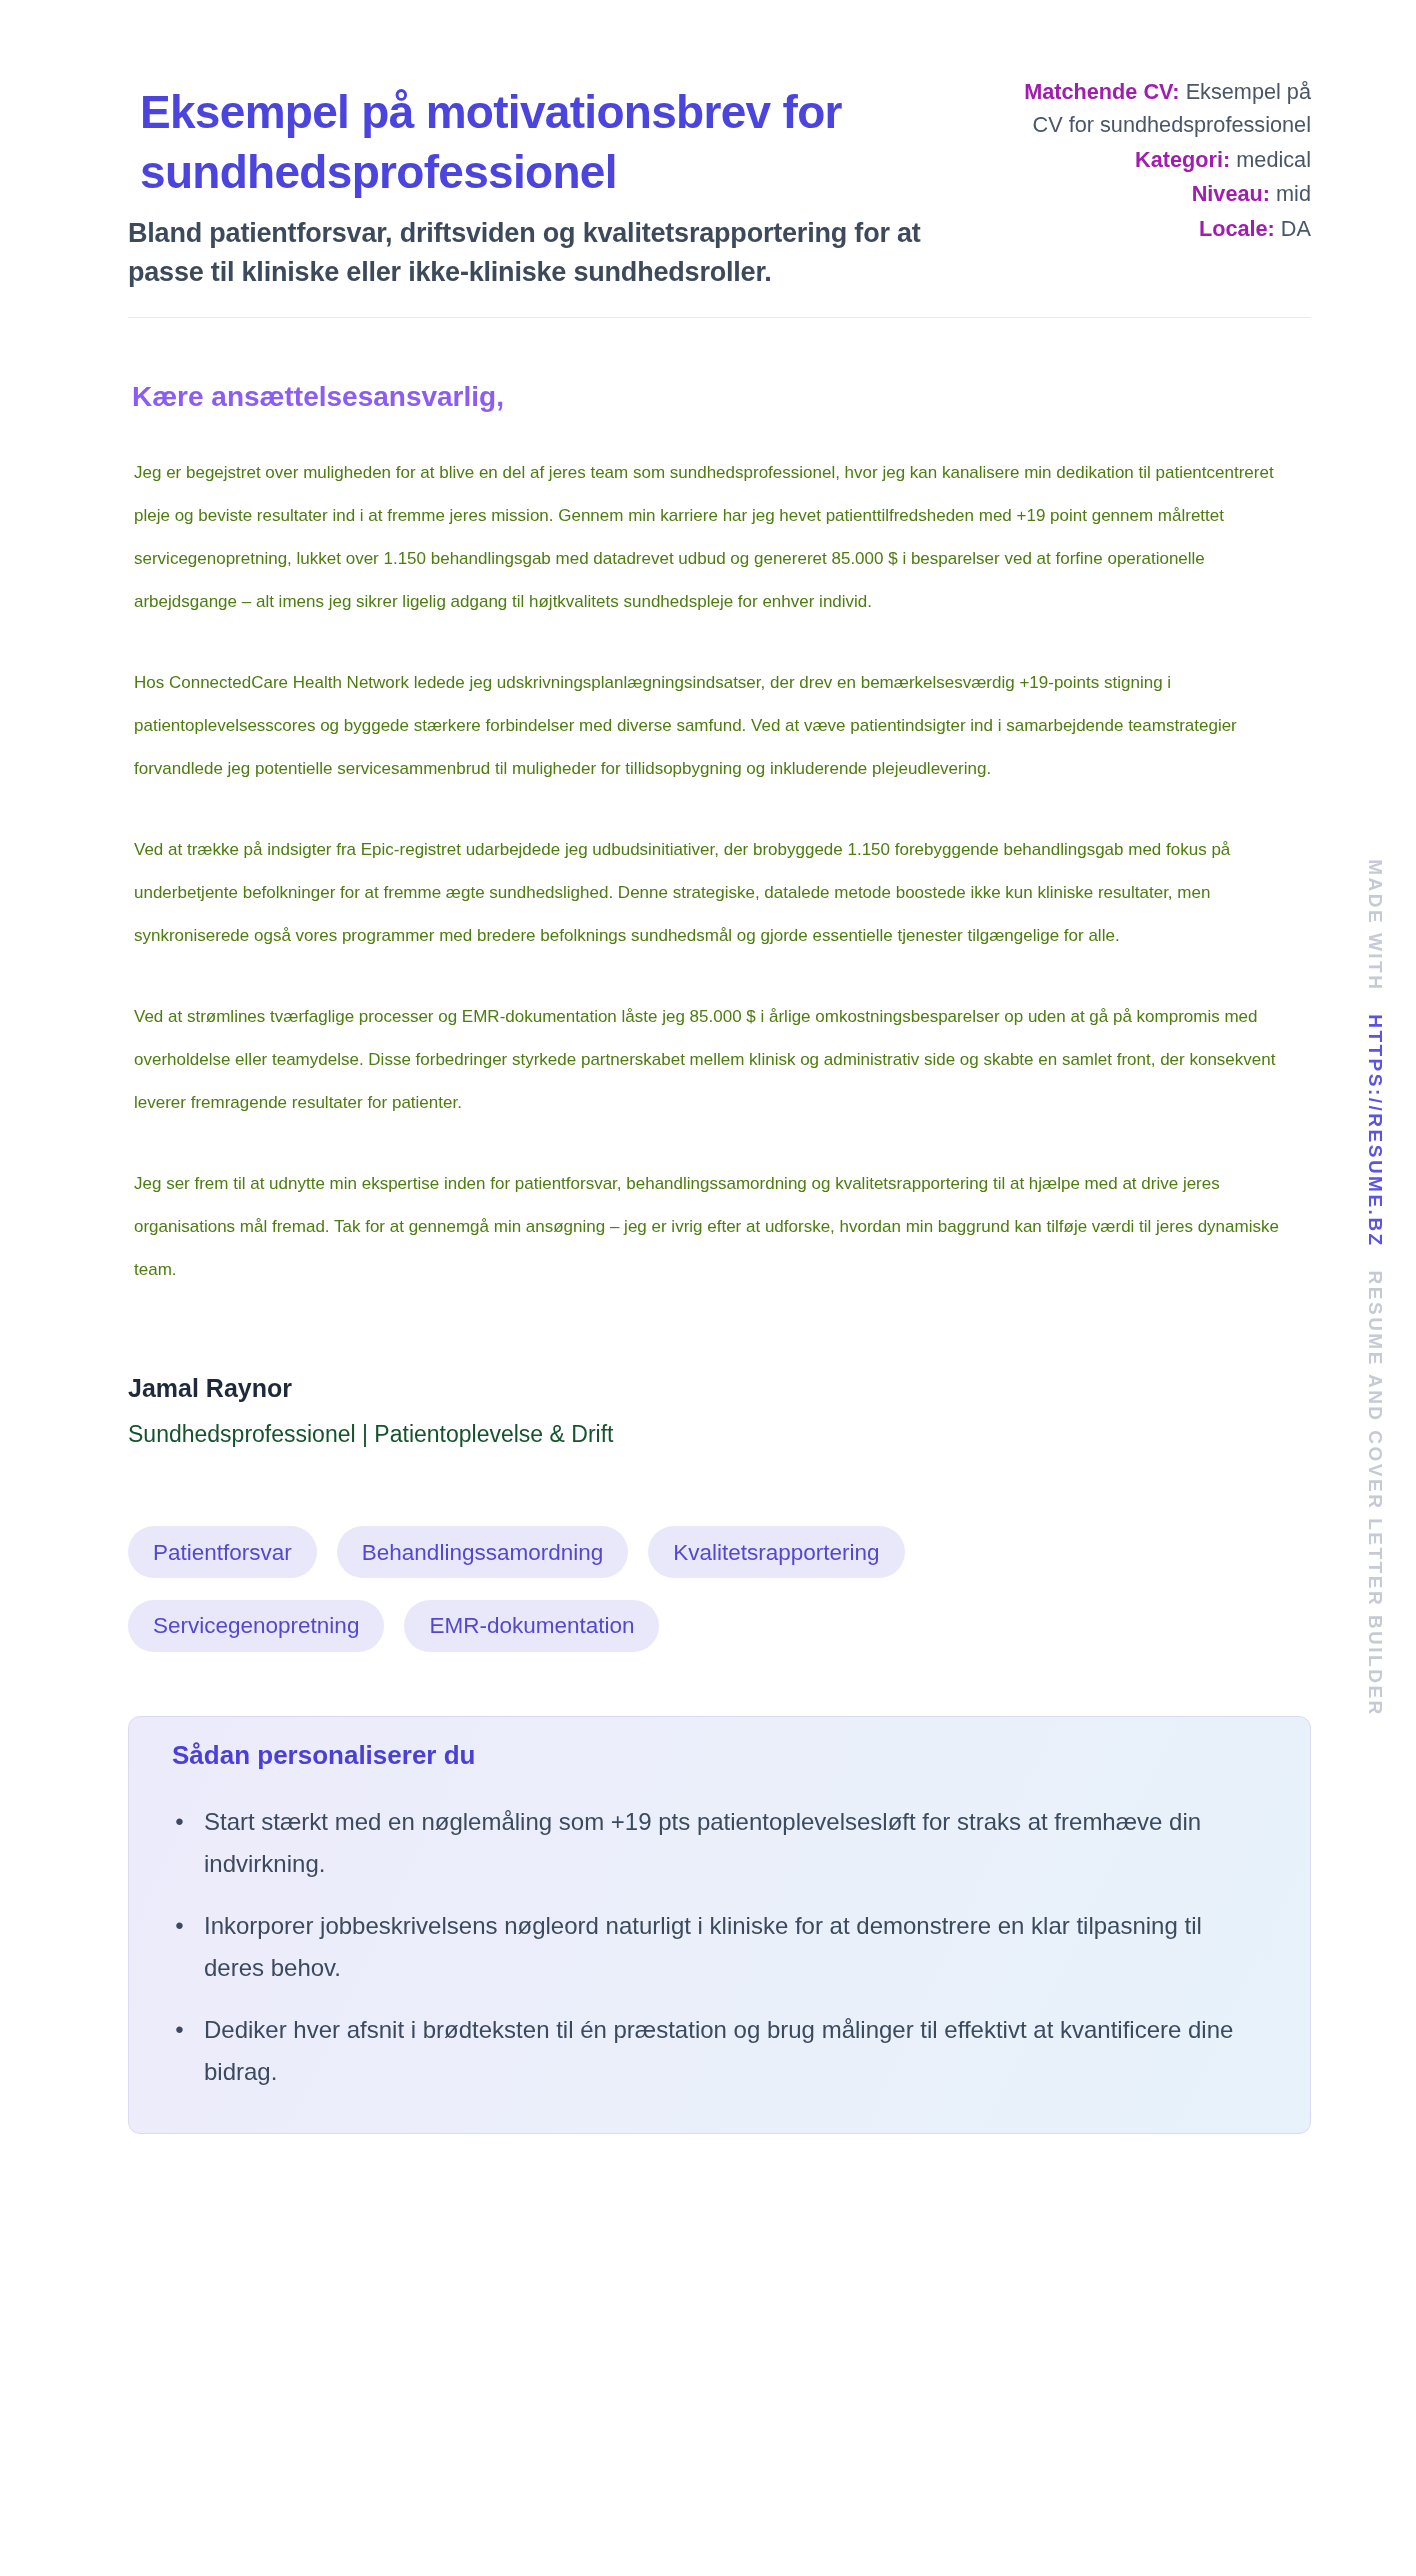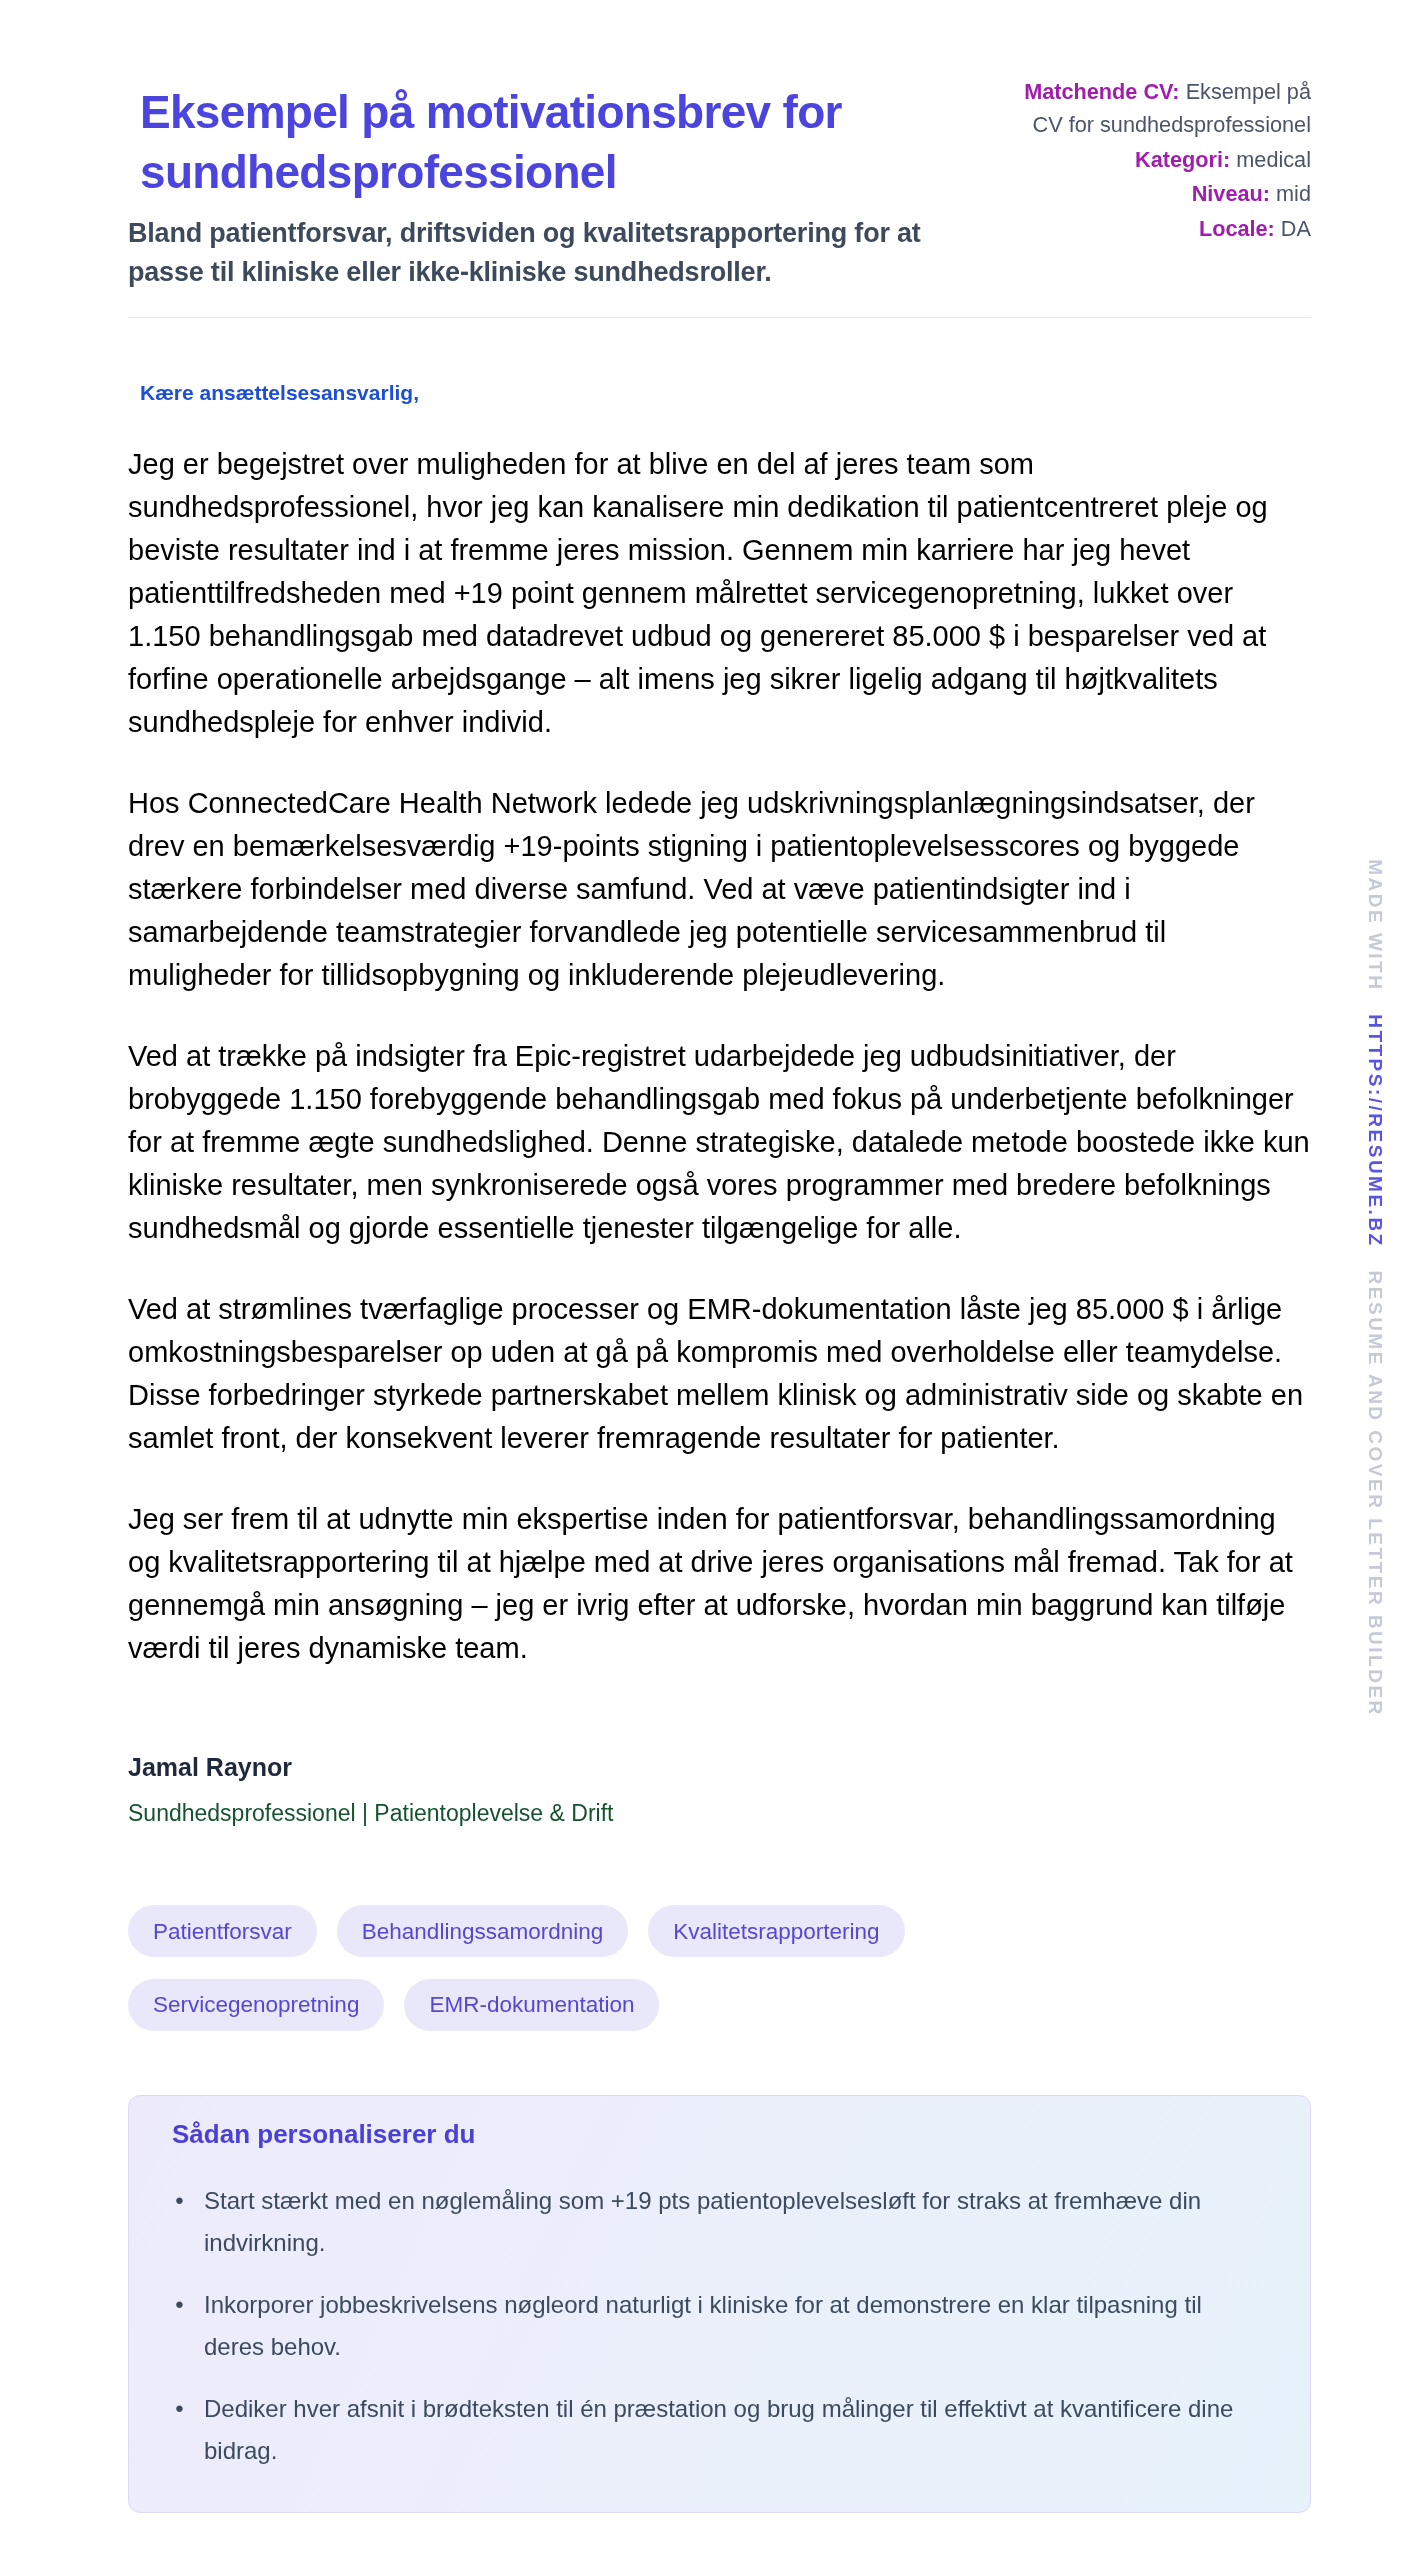--- a/index.html
+++ b/index.html
@@ -21,22 +21,22 @@
     margin:10px 0 0;font-size:27px;line-height:39px;font-weight:700;
     color:#3d4a5c;max-width:866px;letter-spacing:-0.2px;
   }
   .meta{flex:0 0 auto;width:310px;text-align:right;font-size:21.7px;line-height:33px;color:#4a5568;padding-top:5px;}
   .meta p{margin:0 0 1.7px;}
   .meta-label{font-weight:700;color:#a21caf;text-align:right;}
 
   .divider{border:none;border-top:1.7px solid #e8eaef;margin:25px 0 0;}
 
   
-  .greeting{margin:63px 12px 0;font-size:21px;font-weight:700;color:#1d4ed8;}
-  .para{margin:38px 0 0;font-size:29px;line-height:43px;color:#000000;max-width:1183px;}
+  .greeting{margin:63px 4px 0;font-size:28px;font-weight:700;color:#8b5cf6;}
+  .para{margin:38px 6px 0;font-size:17px;line-height:43px;color:#4d7c0f;max-width:1183px;}
 
   .signature{margin-top:83px;}
   .sig-name{margin:0;font-size:25px;font-weight:700;color:#1e293b;}
   .sig-role{margin:18.3px 0 0;font-size:23px;color:#14532d;}
 
   
   .tags{margin-top:78px;display:flex;flex-wrap:wrap;gap:21.7px 20px;max-width:1041px;}
   .chip{
     display:inline-block;padding:12.5px 25px;border-radius:832px;
     background:#e9e8fb;color:#5448cf;font-size:22.5px;line-height:27px;

